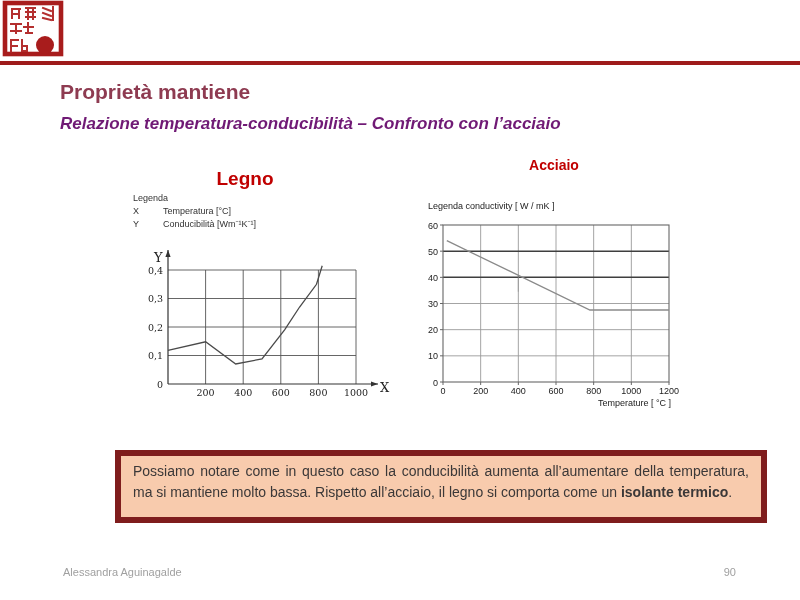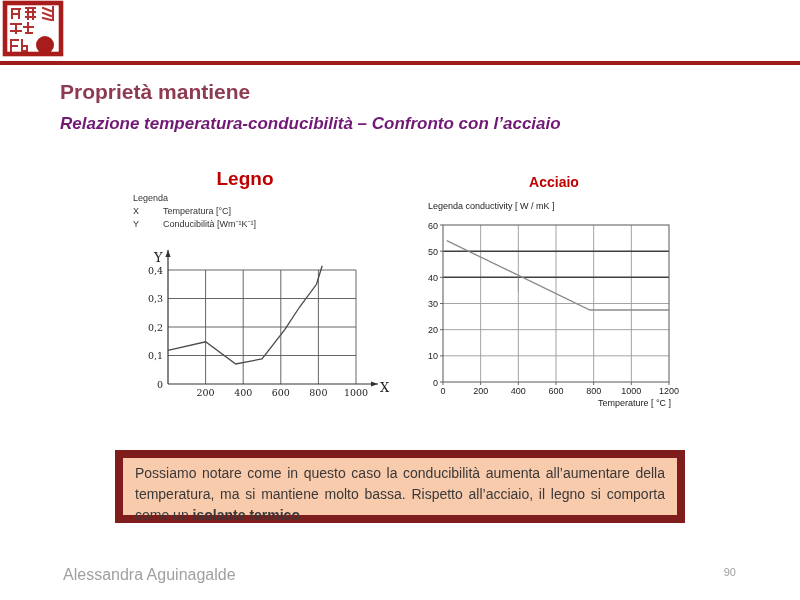--- a/index.html
+++ b/index.html
@@ -8,39 +8,39 @@
     font-family:"Liberation Sans", sans-serif;overflow:hidden;
   }
   .abs{position:absolute;}
   
   #top-rule{left:0;top:61px;width:800px;height:4px;background:#9E1B1B;}
   #seal{left:2px;top:0;width:62px;height:58px;}
   #slide-title{left:60px;top:80px;font-size:21px;font-weight:bold;color:#8E3B51;}
   #slide-subtitle{left:60px;top:114px;font-size:17px;font-weight:bold;font-style:italic;color:#701a75;}
   
   #legno-title{left:195px;top:168px;width:100px;text-align:center;font-size:19px;font-weight:bold;color:#C00000;}
-  #acciaio-title{left:504px;top:174px;width:100px;text-align:center;font-size:14px;font-weight:bold;color:#C00000;}
+  #acciaio-title{left:504px;top:157px;width:100px;text-align:center;font-size:14px;font-weight:bold;color:#C00000;}
   
   #legend{left:85px;top:192px;font-size:9px;color:#333;line-height:13px;margin-left:48px;}
   #legend .row{display:flex;}
   #legend .sym{width:30px;}
   
   #thermal-label{left:428px;top:201px;font-size:9px;color:#222;}
   svg text{fill:#222;}
   .tick-serif{font-family:"DejaVu Serif", serif;font-size:9.5px;}
   .axis-letter{font-family:"DejaVu Serif", serif;font-size:13px;}
   .tick-sans{font-family:"Liberation Sans", sans-serif;font-size:9px;}
   
   #note-box{
-    left:115px;top:450px;width:570px;height:73px;box-sizing:border-box;
-    background:#F8CBAD;border:8px solid #7f1d1d;padding:5px 12px 0 12px;
+    left:115px;top:450px;width:652px;height:73px;box-sizing:border-box;
+    background:#F8CBAD;border:6px solid #7f1d1d;padding:5px 12px 0 12px;
   }
   #note-text{font-size:14px;line-height:21px;color:#3B3838;text-align:justify;}
   
-  #footer-author{left:63px;top:566px;font-size:16px;color:#A0A0A0;}
+  #footer-author{left:63px;top:566px;font-size:11px;color:#A0A0A0;}
   #footer-page{left:690px;top:566px;width:46px;text-align:right;font-size:11px;color:#A0A0A0;}
 </style>
 </head>
 <body>
 
 <svg id="seal" class="abs" viewBox="0 0 62 58">
   <g stroke="#A81C1C" fill="none" stroke-width="4.6">
     <rect x="3" y="3" width="56" height="51"></rect>
   </g>
   <g stroke="#B02424" fill="none" stroke-width="2" stroke-linecap="square" opacity="0.95">

